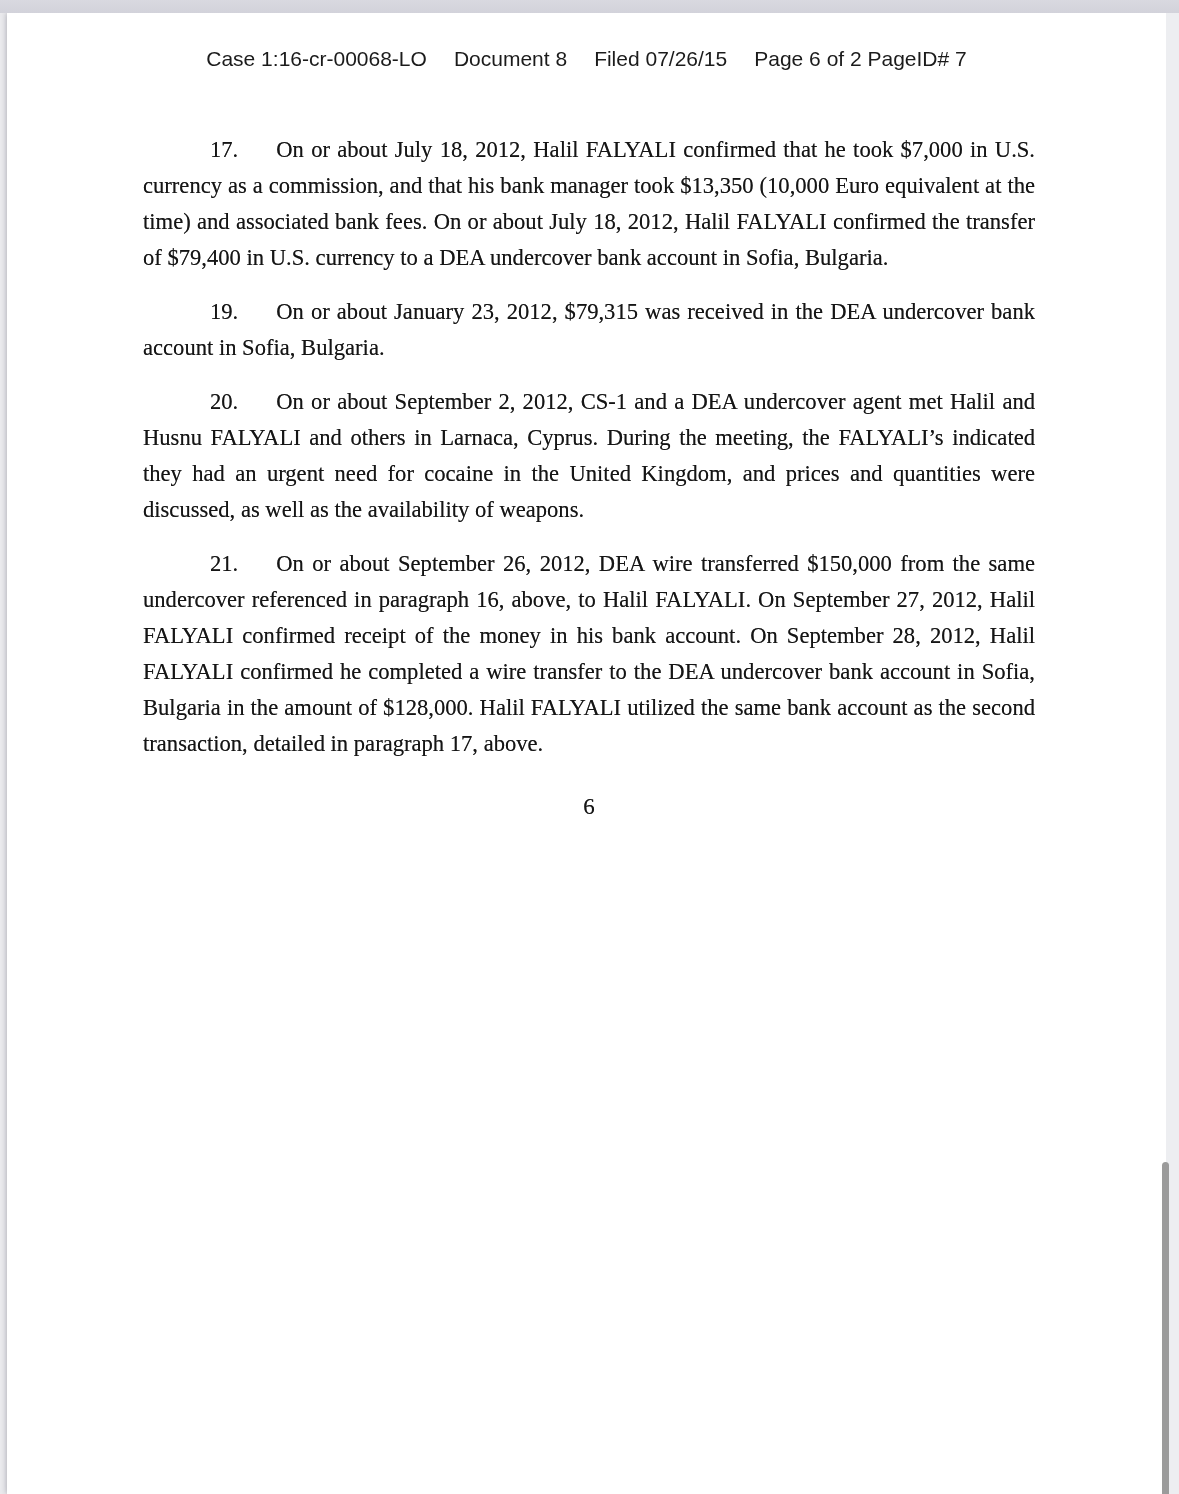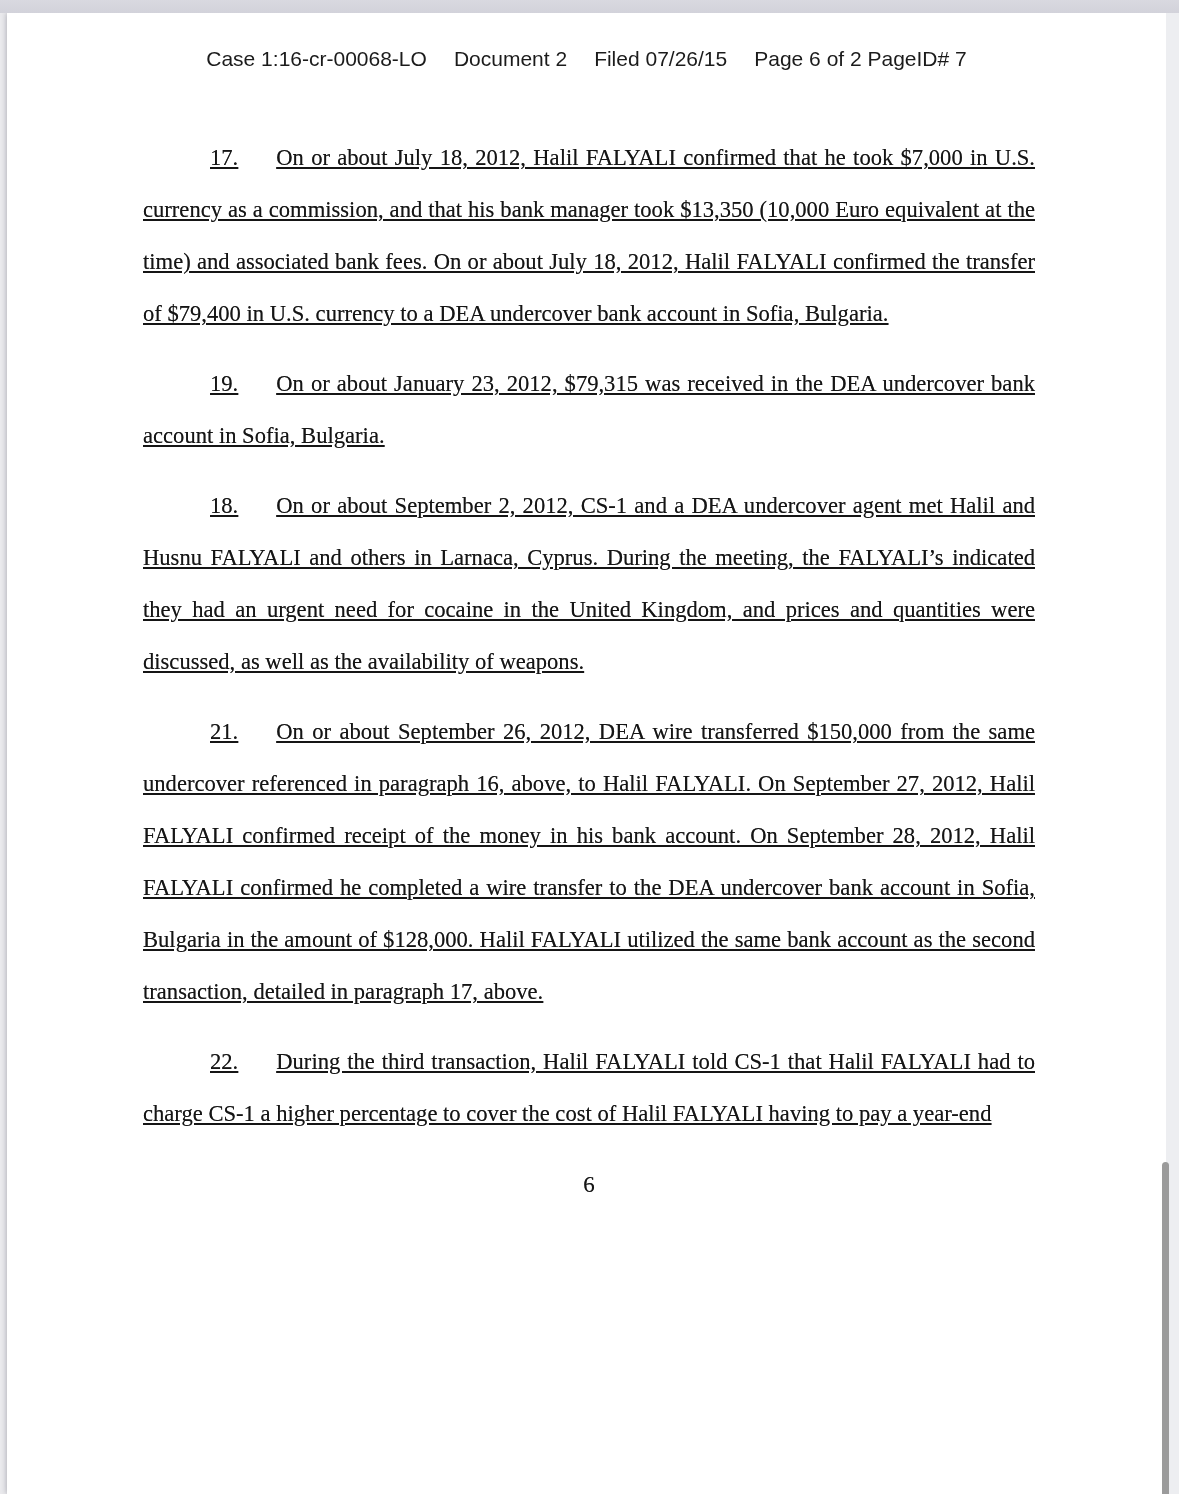--- a/index.html
+++ b/index.html
@@ -55,25 +55,24 @@
     color: #1b1b1b;
     white-space: nowrap;
   }
   .doc-body {
     margin: 61px 131px 0 136px; 
     color: #151515;
   }
   p.body-par {
     margin: 0 0 18px 0;
     font-size: 22.6px;
-    line-height: 52px;
+    line-height: 36px;
     text-align: justify;
     text-indent: 67px;
     text-shadow: 0 0 0.4px rgba(0,0,0,0.55);
-    text-decoration: underline;
   }
   .par-tab { display: inline-block; width: 38px; }
   .page-number {
     margin-top: 32px;
     text-align: center;
     font-size: 23px;
     color: #151515;
     text-shadow: 0 0 0.4px rgba(0,0,0,0.55);
   }
 </style>
@@ -81,37 +80,36 @@
 <body>
 
 <div class="viewport">
 
   <div class="top-bar"></div>
 
   <div class="doc-page">
 
     <div class="stamp-header">
       <span>Case 1:16-cr-00068-LO</span>
-      <span>Document 2</span>
+      <span>Document 8</span>
       <span>Filed 07/26/15</span>
       <span>Page 6 of 2 PageID# 7</span>
     </div>
 
     <div class="doc-body">
 
       <p class="body-par"><span>17.</span><span class="par-tab"></span><span>On or about July 18, 2012, Halil FALYALI confirmed that he took $7,000 in U.S. currency as a commission, and that his bank manager took $13,350 (10,000 Euro equivalent at the time) and associated bank fees.  On or about July 18, 2012, Halil FALYALI confirmed the transfer of $79,400 in U.S. currency to a DEA undercover bank account in Sofia, Bulgaria.</span></p>
 
       <p class="body-par"><span>19.</span><span class="par-tab"></span><span>On or about January 23, 2012, $79,315 was received in the DEA undercover bank account in Sofia, Bulgaria.</span></p>
 
-      <p class="body-par"><span>18.</span><span class="par-tab"></span><span>On or about September 2, 2012, CS-1 and a DEA undercover agent met Halil and Husnu FALYALI and others in Larnaca, Cyprus.  During the meeting, the FALYALI’s indicated they had an urgent need for cocaine in the United Kingdom, and prices and quantities were discussed, as well as the availability of weapons.</span></p>
+      <p class="body-par"><span>20.</span><span class="par-tab"></span><span>On or about September 2, 2012, CS-1 and a DEA undercover agent met Halil and Husnu FALYALI and others in Larnaca, Cyprus.  During the meeting, the FALYALI’s indicated they had an urgent need for cocaine in the United Kingdom, and prices and quantities were discussed, as well as the availability of weapons.</span></p>
 
 
       <p class="body-par"><span>21.</span><span class="par-tab"></span><span>On or about September 26, 2012, DEA wire transferred $150,000 from the same undercover referenced in paragraph 16, above, to Halil FALYALI.  On September 27, 2012, Halil FALYALI confirmed receipt of the money in his bank account.  On September 28, 2012, Halil FALYALI confirmed he completed a wire transfer to the DEA undercover bank account in Sofia, Bulgaria in the amount of $128,000.  Halil FALYALI utilized the same bank account as the second transaction, detailed in paragraph 17, above.</span></p>
 
-      <p class="body-par"><span>22.</span><span class="par-tab"></span><span>During the third transaction, Halil FALYALI told CS-1 that Halil FALYALI had to charge CS-1 a higher percentage to cover the cost of Halil FALYALI having to pay a year-end</span></p>
 
       <div class="page-number">6</div>
 
     </div>
   </div>
 
   <div class="scroll-track"></div>
   <div class="scroll-thumb"></div>
 
 </div>

